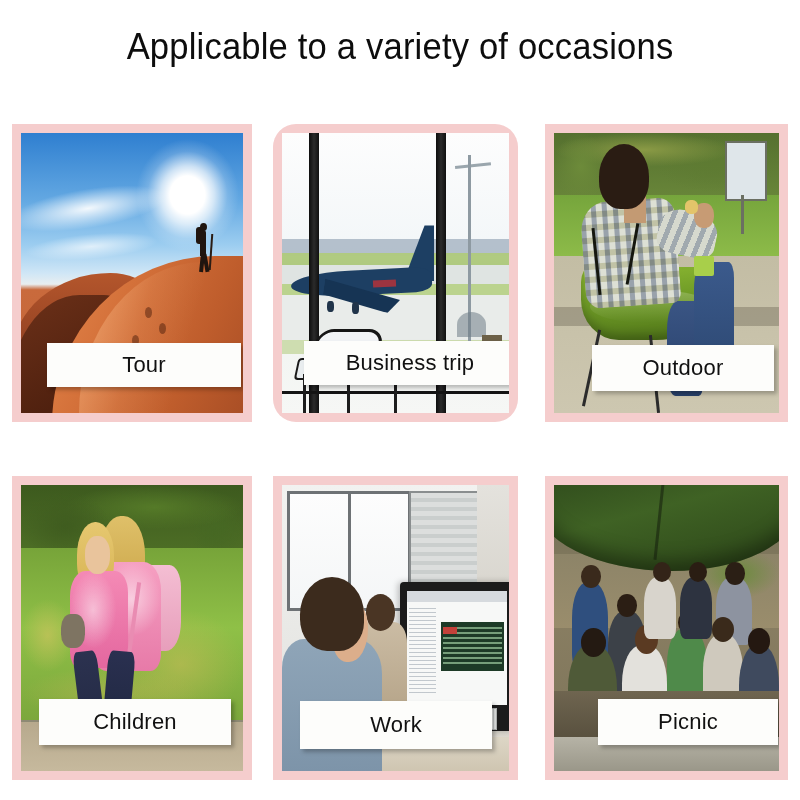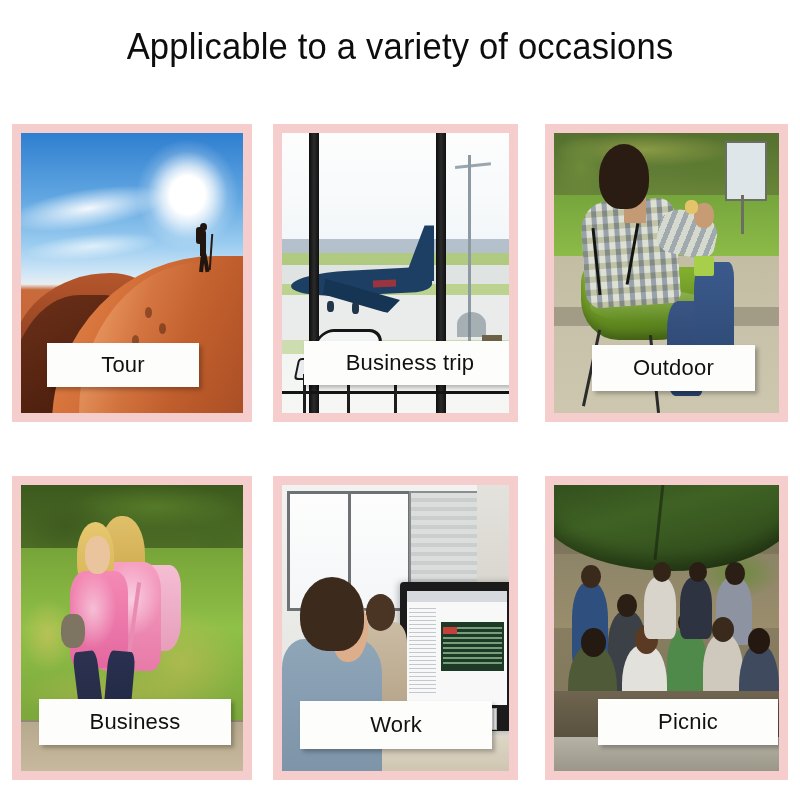--- a/index.html
+++ b/index.html
@@ -520,23 +520,23 @@
     opacity: .85;
   }
   .pic-floor {
     position: absolute; left: 0; top: 88%; width: 100%; height: 12%;
     background: linear-gradient(#b6b3a6, #9a9789);
   }
   .pic-p { position: absolute; border-radius: 42% 42% 16% 16%; }
   .pic-h { position: absolute; border-radius: 50%; }
 
   
-  .plate-tour     { left: 26px;  bottom: 26px; width: 152px; height: 44px; }
+  .plate-tour     { left: 26px;  bottom: 26px; width: 194px; height: 44px; }
   .plate-business { left: 22px;  bottom: 28px; width: 212px; height: 44px; }
-  .plate-outdoor  { left: 38px;  bottom: 22px; width: 163px; height: 46px; }
+  .plate-outdoor  { left: 38px;  bottom: 22px; width: 182px; height: 46px; }
   .plate-children { left: 18px;  bottom: 26px; width: 192px; height: 46px; }
   .plate-work     { left: 18px;  bottom: 22px; width: 192px; height: 48px; }
   .plate-picnic   { left: 44px;  bottom: 26px; width: 180px; height: 46px; }
 </style>
 </head>
 <body>
 
 <div class="page">
 
   <div class="title">Applicable to a variety of occasions</div>
@@ -564,21 +564,21 @@
           <div class="legA"></div>
           <div class="legB"></div>
           <div class="pole"></div>
         </div>
         <div class="plate plate-tour">
           <span>Tour</span>
         </div>
       </div>
     </div>
 
-    <div class="cell" style="left:273px; top:6px; width:245px; height:298px;">
+    <div class="cell" style="left:273px; top:6px; width:245px; height:298px;border-radius:23px;">
       <div class="photo ph-biz">
         <div class="biz-sky"></div>
         <div class="biz-far"></div>
         <div class="biz-grass1"></div>
         <div class="biz-tarmac1"></div>
         <div class="biz-grass2"></div>
         <div class="biz-tarmac2"></div>
         <div class="biz-grass3"></div>
         <div class="biz-plane-tail"></div>
         <div class="biz-plane-body"></div>
@@ -646,21 +646,21 @@
         <div class="kid-hair-b"></div>
         <div class="kid-coat-b"></div>
         <div class="kid-hair-a"></div>
         <div class="kid-coat-a"></div>
         <div class="kid-face-a"></div>
         <div class="kid-pack-strap"></div>
         <div class="kid-gloves"></div>
         <div class="kid-legs-a"></div>
         <div class="kid-legs-b"></div>
         <div class="plate plate-children">
-          <span>Business</span>
+          <span>Children</span>
         </div>
       </div>
     </div>
 
     <div class="cell" style="left:545px; top:358px; width:243px; height:304px;">
       <div class="photo ph-pic">
         <div class="pic-bg"></div>
         <div class="pic-bg-green"></div>
         <div class="pic-canopy"></div>
         <div class="pic-canopy-seam"></div>

